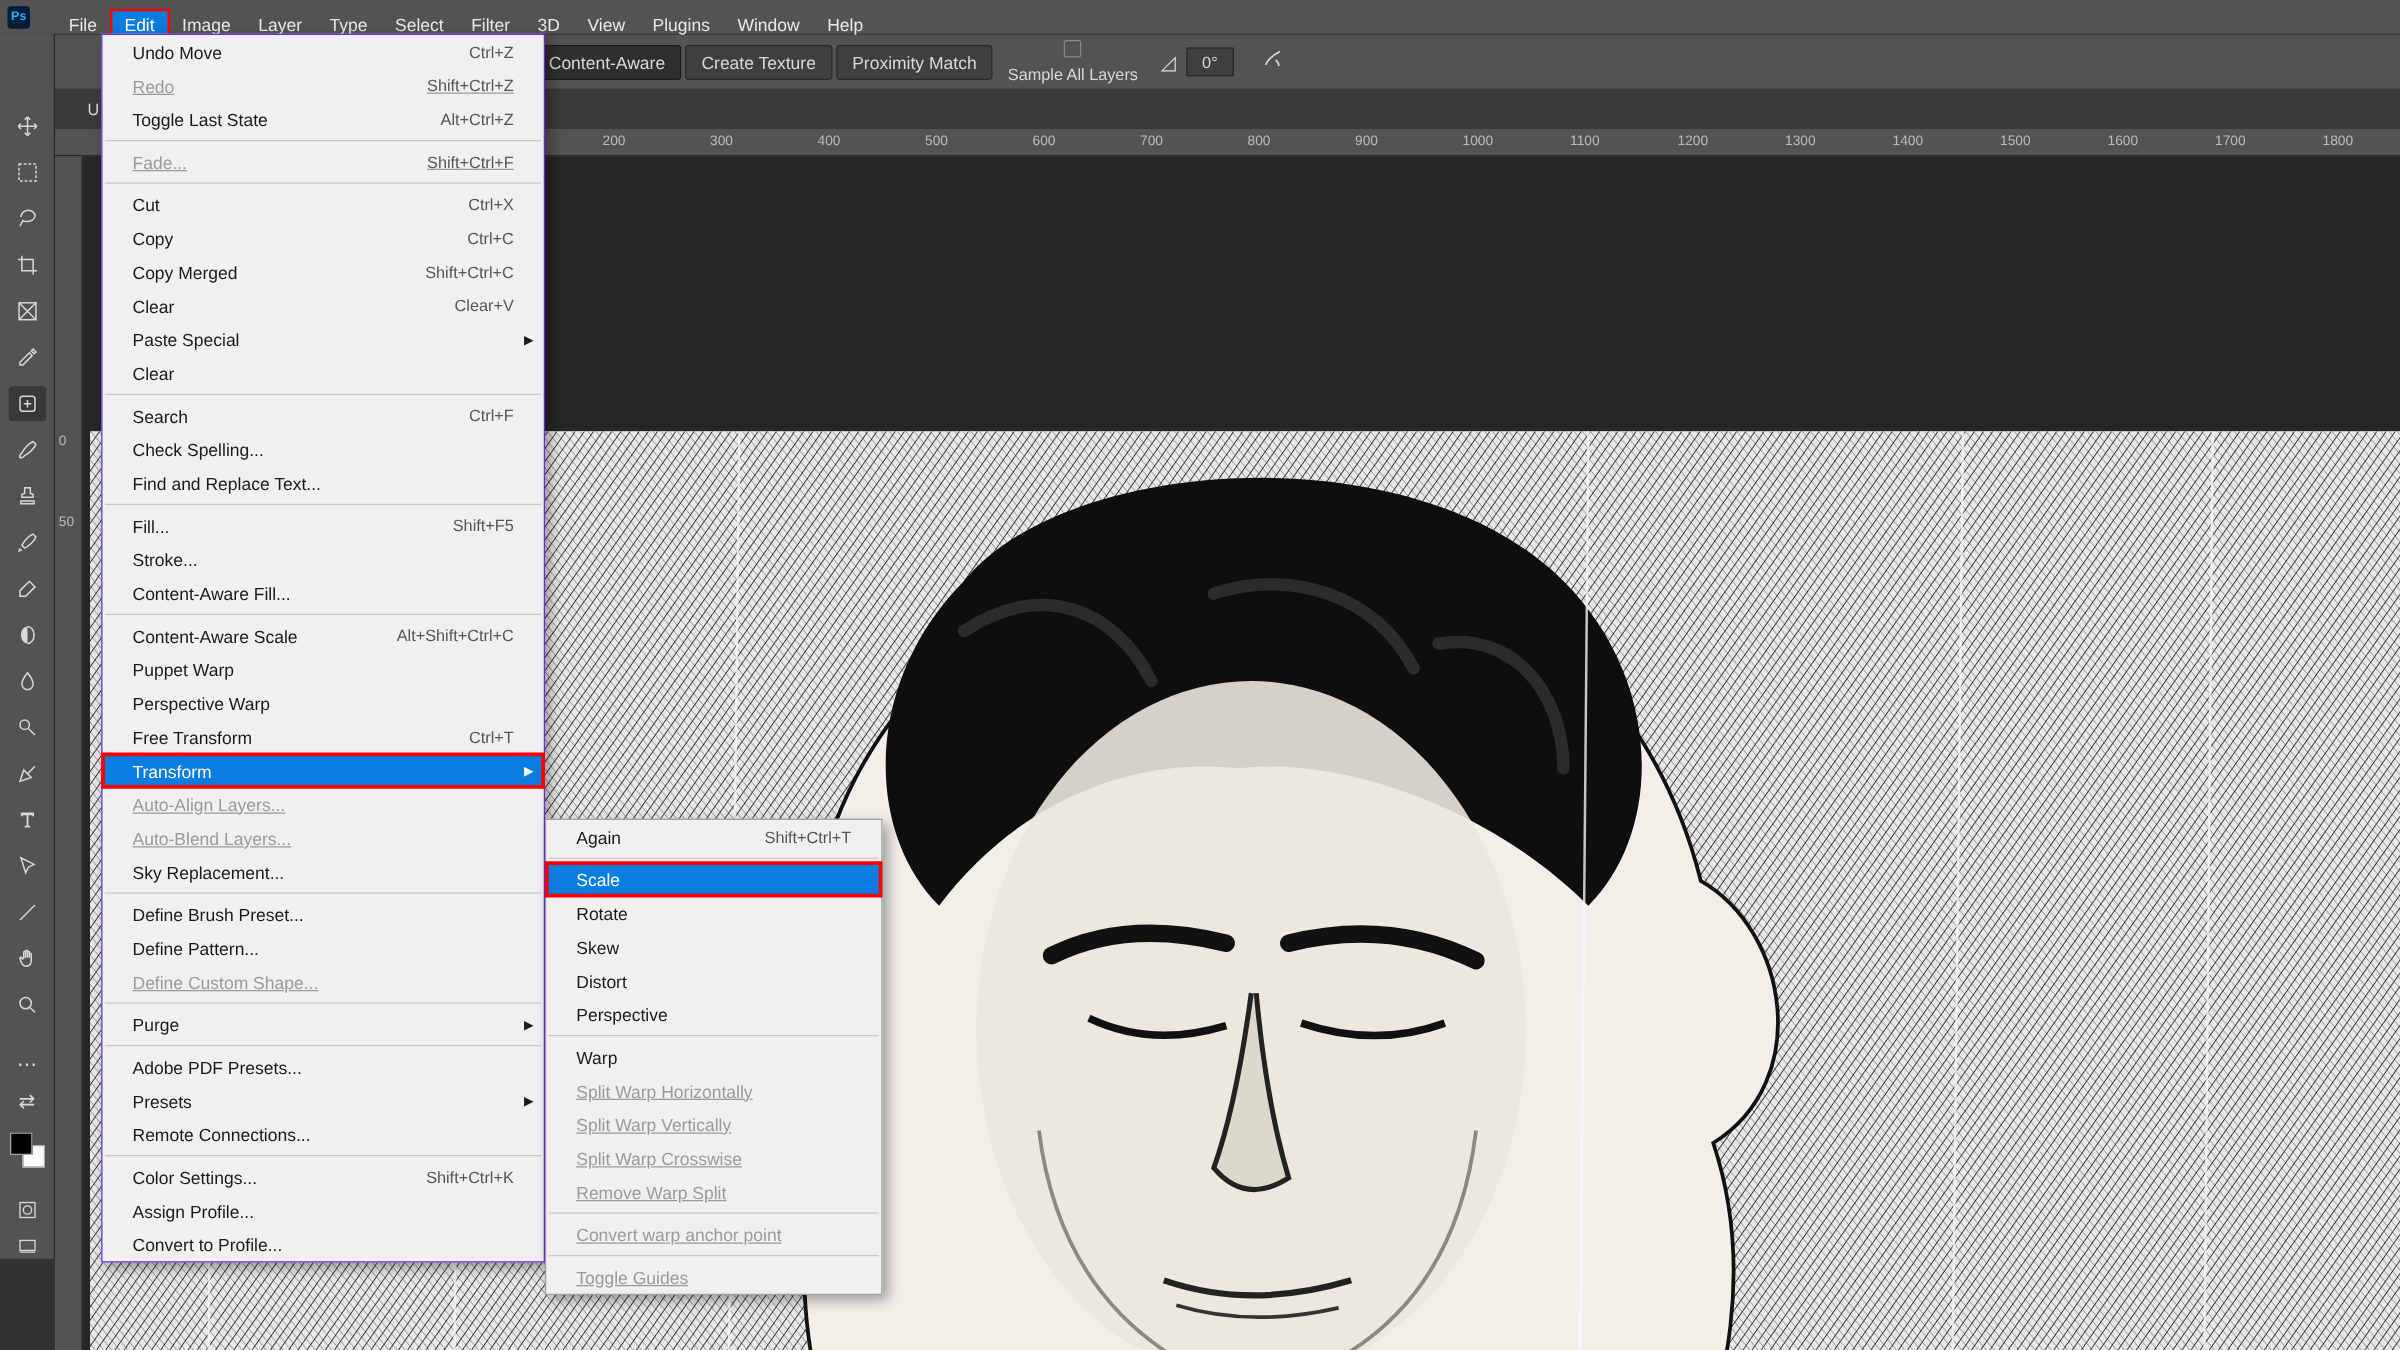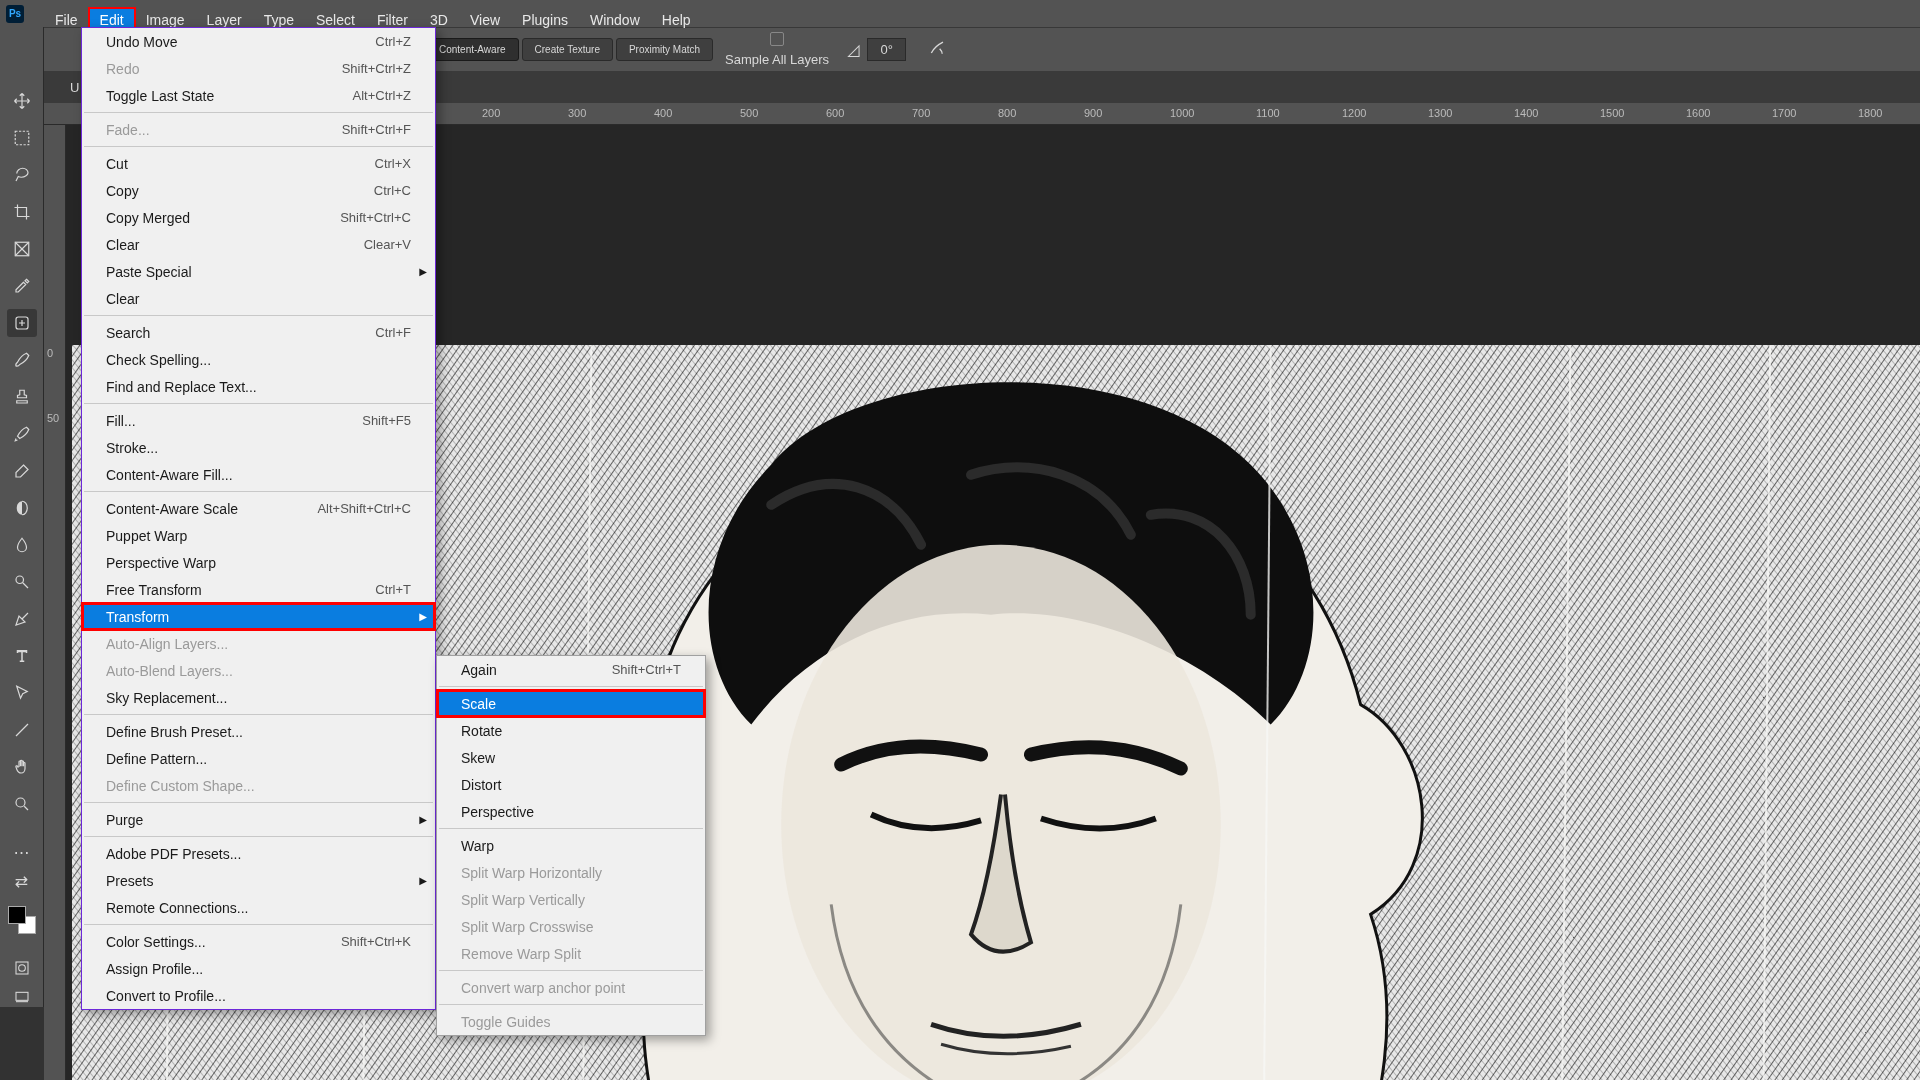--- a/index.html
+++ b/index.html
@@ -8,21 +8,21 @@
 
 .menubar { height: 27px; background: #535353; display: flex; align-items: center; padding-left: 6px; position: relative; z-index: 100; }
 .app-icon { width: 18px; height: 18px; background: #001e36; color: #31a8ff; font-weight: bold; font-size: 10px; display: flex; align-items: center; justify-content: center; border-radius: 3px; margin-right: 20px; }
 .menu-item { color: #e8e8e8; font-size: 14px; padding: 4px 11px; cursor: default; margin-top: 12px; }
 .menu-item.active { background: #0a7de0; color: #fff; outline: 2px solid #ff0000; outline-offset: -1px; }
 
 
 .options-bar { height: 44px; background: #535353; border-top: 1px solid #383838; display: flex; align-items: center; padding-left: 8px; gap: 4px; position: relative; z-index: 50; }
 .home-btn { width: 30px; height: 30px; display: flex; align-items: center; justify-content: center; color: #e8e8e8; }
 .opt-group { display: flex; gap: 3px; }
-.opt-pill { background: #3f3f3f; color: #d8d8d8; font-size: 10px; padding: 5px 12px; border-radius: 3px; border: 1px solid #2a2a2a; }
+.opt-pill { background: #3f3f3f; color: #d8d8d8; font-size: 14px; padding: 5px 12px; border-radius: 3px; border: 1px solid #2a2a2a; }
 .opt-pill.active { background: #2f2f2f; border-color: #1a1a1a; }
 .checkbox-wrap { display: flex; align-items: center; gap: 6px; color: #d8d8d8; font-size: 13px; margin-left: 8px; flex-direction: column; }
 .chk { width: 14px; height: 14px; border: 1px solid #888; border-radius: 2px; }
 .angle-sym { color: #d8d8d8; margin-left: 14px; font-size: 16px; }
 .angle-val { background: #3f3f3f; color: #d8d8d8; font-size: 13px; padding: 3px 12px; border: 1px solid #2a2a2a; margin-left: 4px; }
 .brush-ico { margin-left: 18px; color: #d8d8d8; }
 
 
 .tab-bar { height: 32px; background: #3a3a3a; display: flex; align-items: center; padding-left: 56px; position: relative; z-index: 40; }
 .doc-tab { color: #d8d8d8; font-size: 13px; padding: 0 14px; height: 100%; display: flex; align-items: center; }
@@ -44,21 +44,21 @@
 .vtick { position: absolute; left: 3px; font-size: 11px; color: #bbb; }
 
 
 .canvas-area { position: absolute; left: 66px; top: 125px; right: 0; bottom: 0; background: #262626; }
 .canvas { position: absolute; left: 6px; top: 220px; right: 0; bottom: 0; background: #e8e8e8; overflow: hidden; }
 .sketch { width: 100%; height: 100%; }
 
 
 .dropdown { position: absolute; left: 81px; top: 27px; width: 355px; background: #f0f0f0; border: 1px solid #6d28d9; box-shadow: 4px 4px 10px rgba(0,0,0,0.35); z-index: 200; font-size: 14px; }
 .dd-item { display: flex; justify-content: space-between; align-items: center; padding: 2px 24px 2px 24px; color: #1a1a1a; height: 27px; position: relative; }
-.dd-item.disabled { color: #9a9a9a; }
+.dd-item.disabled { color: #9a9a9a; text-decoration: underline; }
 .dd-item.hi { background: #0a7de0; color: #fff; }
 .dd-item.hi-red { outline: 3px solid #ff0000; outline-offset: -2px; }
 .dd-sep { height: 1px; background: #c8c8c8; margin: 3px 2px; }
 .dd-arrow { position: absolute; right: 8px; font-size: 10px; }
 .dd-short { color: #555; font-size: 13px; }
 
 .submenu { position: absolute; left: 436px; top: 655px; width: 270px; background: #f0f0f0; border: 1px solid #a0a0a0; box-shadow: 4px 4px 10px rgba(0,0,0,0.35); z-index: 210; font-size: 14px; }
 .submenu .dd-item { height: 27px; }
 </style>
 </head>

